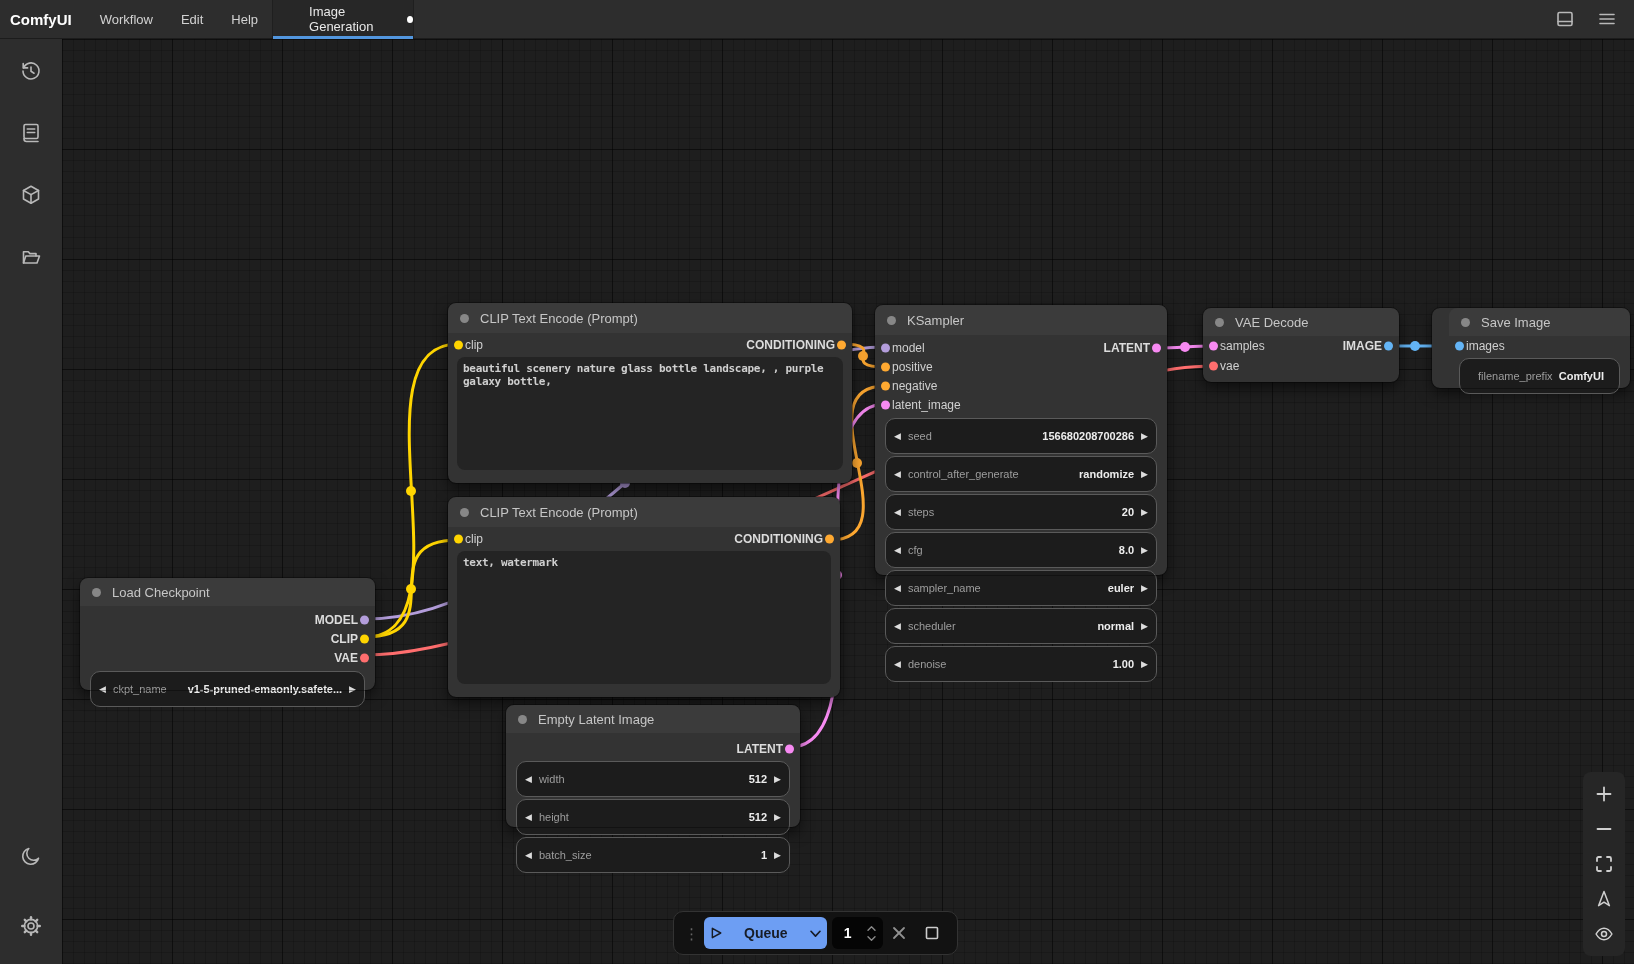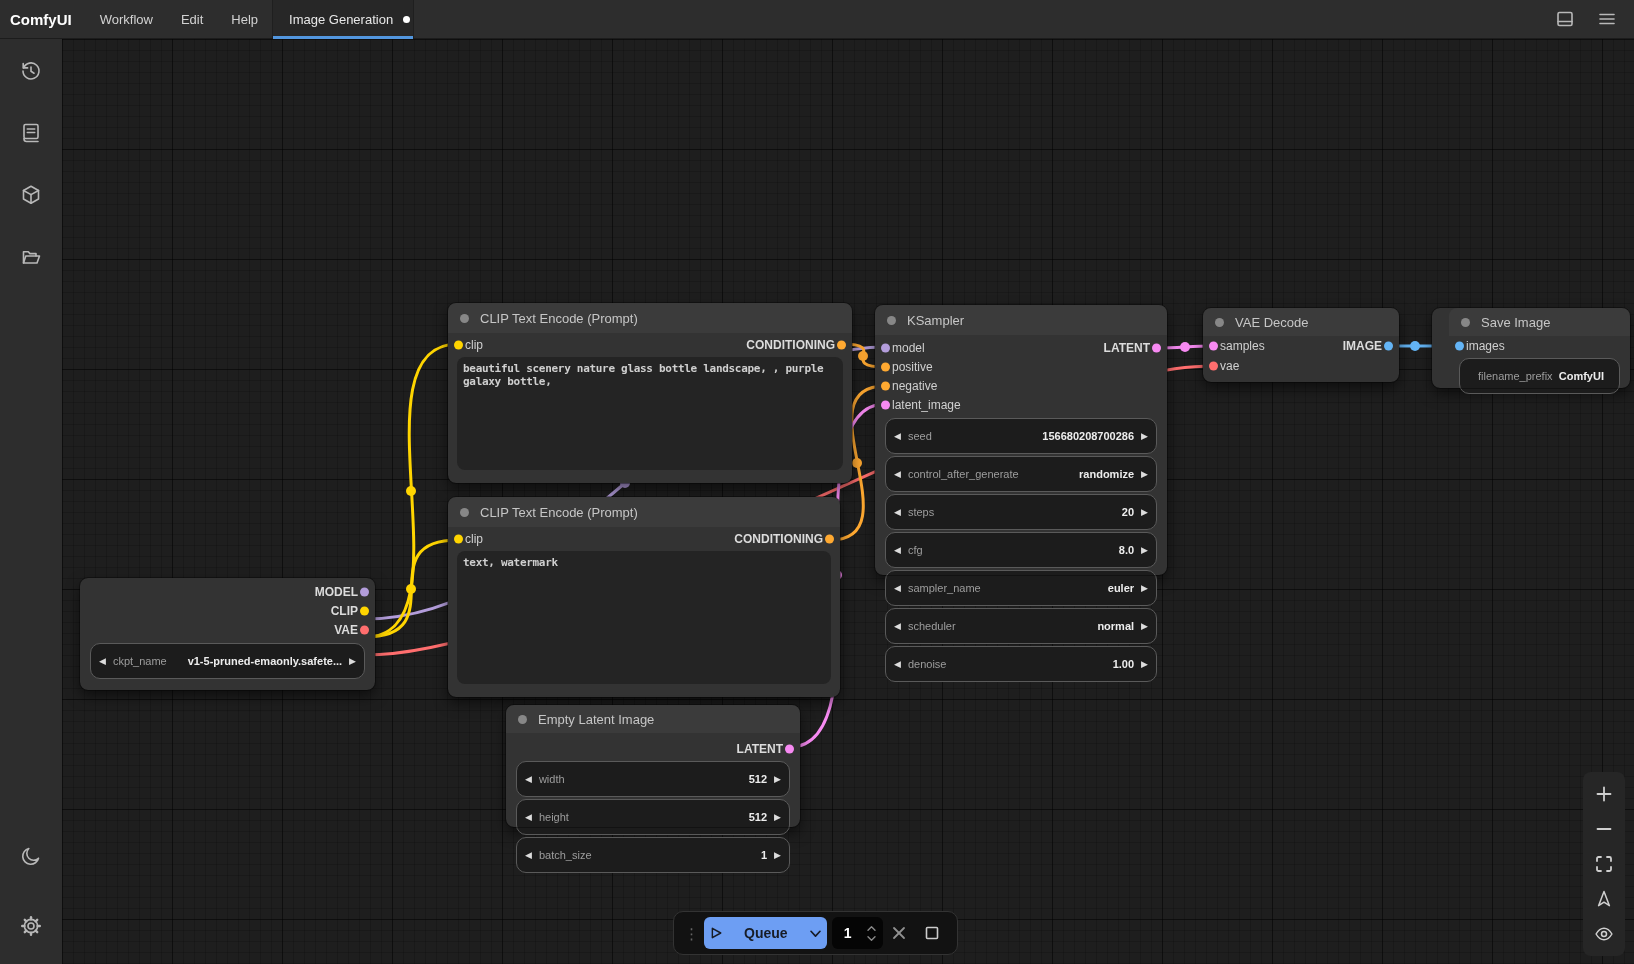--- a/index.html
+++ b/index.html
@@ -12,21 +12,21 @@
             align-items:stretch; z-index:20; }
   .logo { color:#fff; font-weight:bold; font-size:15px; display:flex; align-items:center;
           padding:0 14px 0 10px; }
   .menu-item { color:#d2d2d2; font-size:13px; display:flex; align-items:center;
                padding:0 14px; cursor:default; }
   .tab-sep { width:1px; background:#1f1f1f; margin:0; }
   .tab { width:140px; background:#272727; display:flex; align-items:center; gap:10px;
          padding:0 0 0 16px; position:relative; }
   .tab-underline { position:absolute; left:0; bottom:-1px; width:100%; height:3px;
                    background:var(--c,#5296de); }
-  .tab-label { color:#e8e8e8; font-size:13px; }
+  .tab-label { color:#e8e8e8; font-size:13px;margin-left:20px; }
   .unsaved-dot { width:7px; height:7px; border-radius:50%; background:#fff; }
   .topbar-right { margin-left:auto; display:flex; align-items:center; gap:16px;
                   padding-right:14px; }
   .tb-icon { width:26px; height:26px; display:flex; align-items:center; justify-content:center; }
 
   
   .sidebar { position:absolute; left:0; top:39px; width:62px; height:925px;
              background:#2d2d2d; z-index:20; display:flex; flex-direction:column;
              align-items:center; }
   .sb-btn { width:62px; height:48px; display:flex; align-items:center; justify-content:center; }
@@ -337,20 +337,24 @@
     <span class="port in" style="--c: #64B5F6;"></span>
     <span class="plabel-in">images</span>
   </div>
   <div class="widget textwidget">
     <span class="wname">filename_prefix</span>
     <span class="wval">ComfyUI</span>
   </div>
 </div>
 
 <div class="node" style="left:80px; top:578px; width:295px; height:112px;">
+  <div class="ntitle small">
+    <span class="ndot"></span>
+    <span class="ntext">Load Checkpoint</span>
+  </div>
   <div class="prow" style="margin-top:4px;">
     <span class="plabel-out">MODEL</span>
     <span class="port out" style="--c: #B39DDB;"></span>
   </div>
   <div class="prow">
     <span class="plabel-out">CLIP</span>
     <span class="port out" style="--c: #FFD500;"></span>
   </div>
   <div class="prow">
     <span class="plabel-out">VAE</span>

